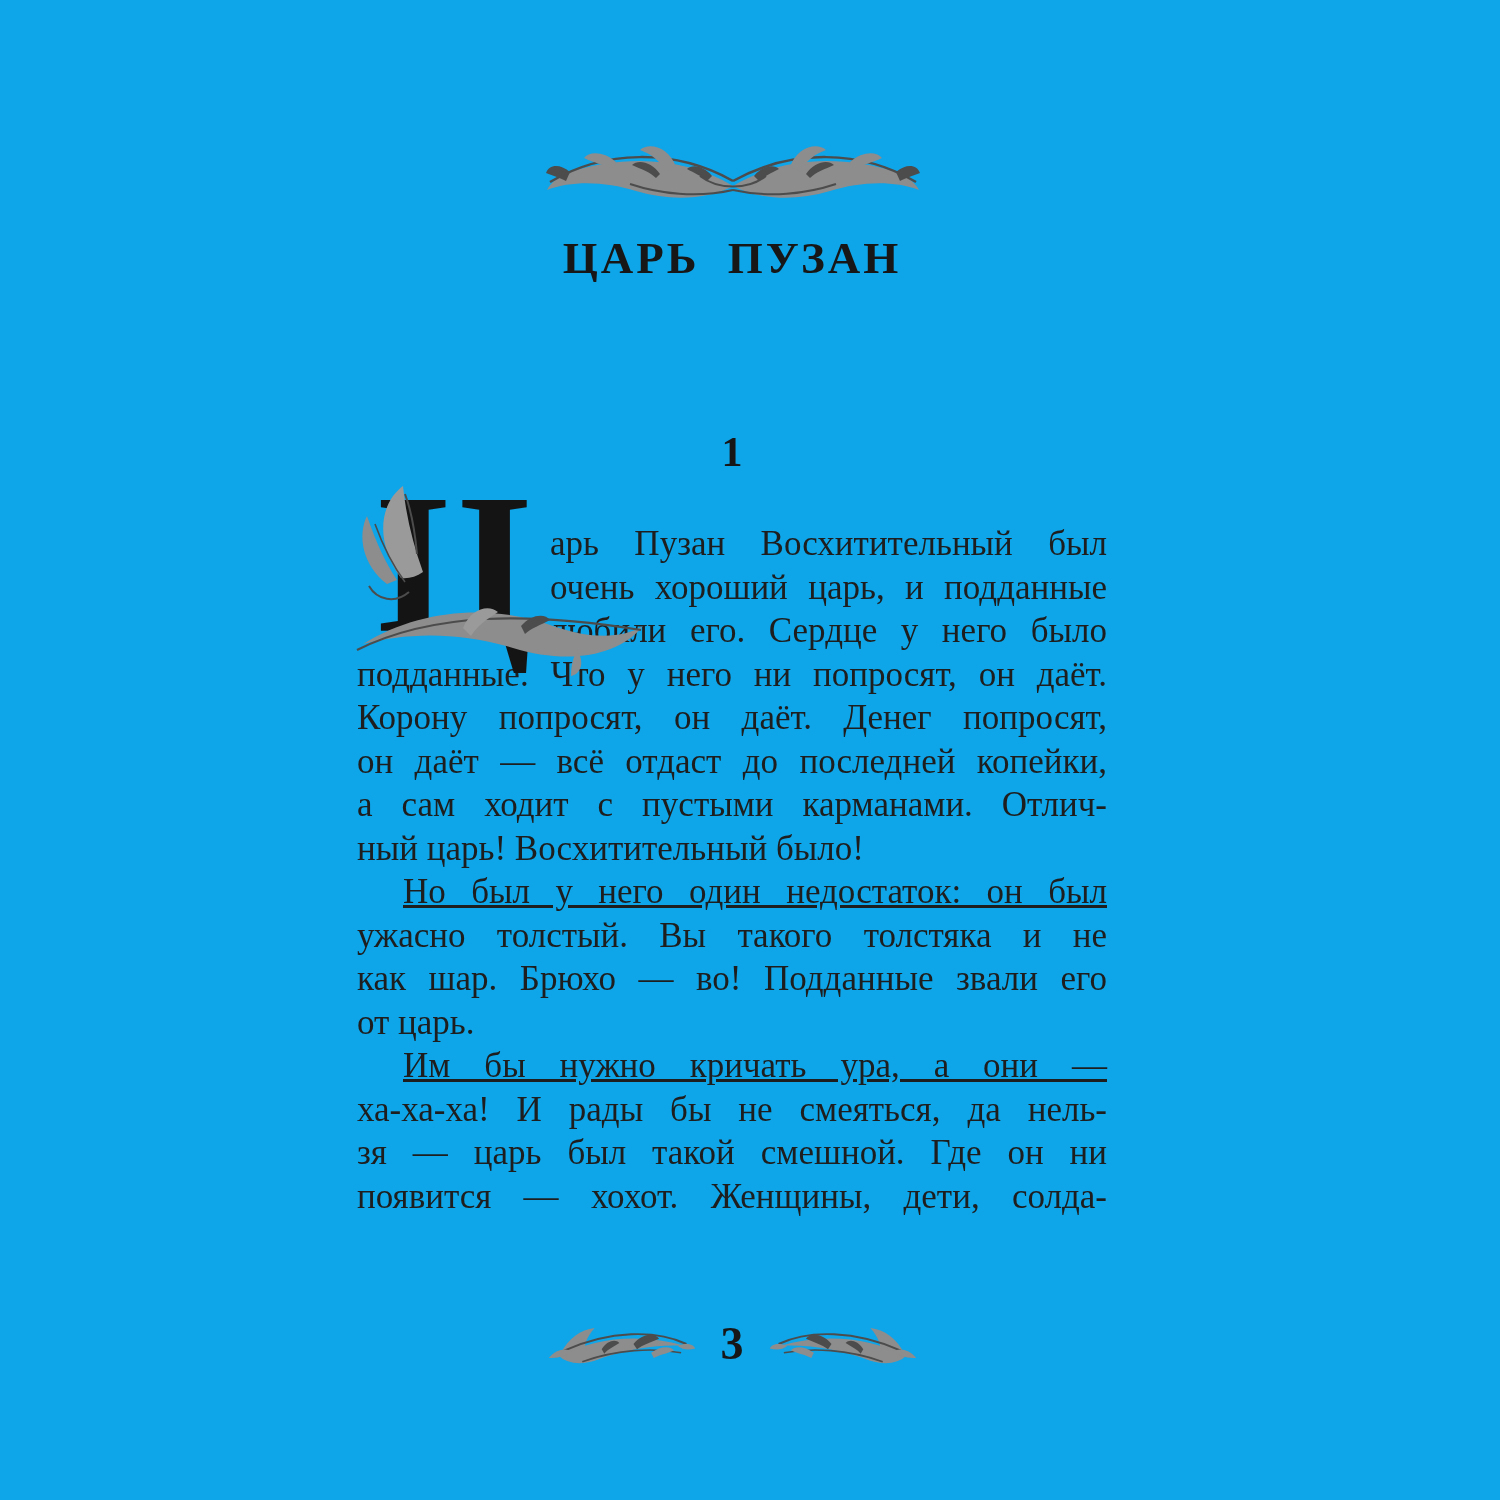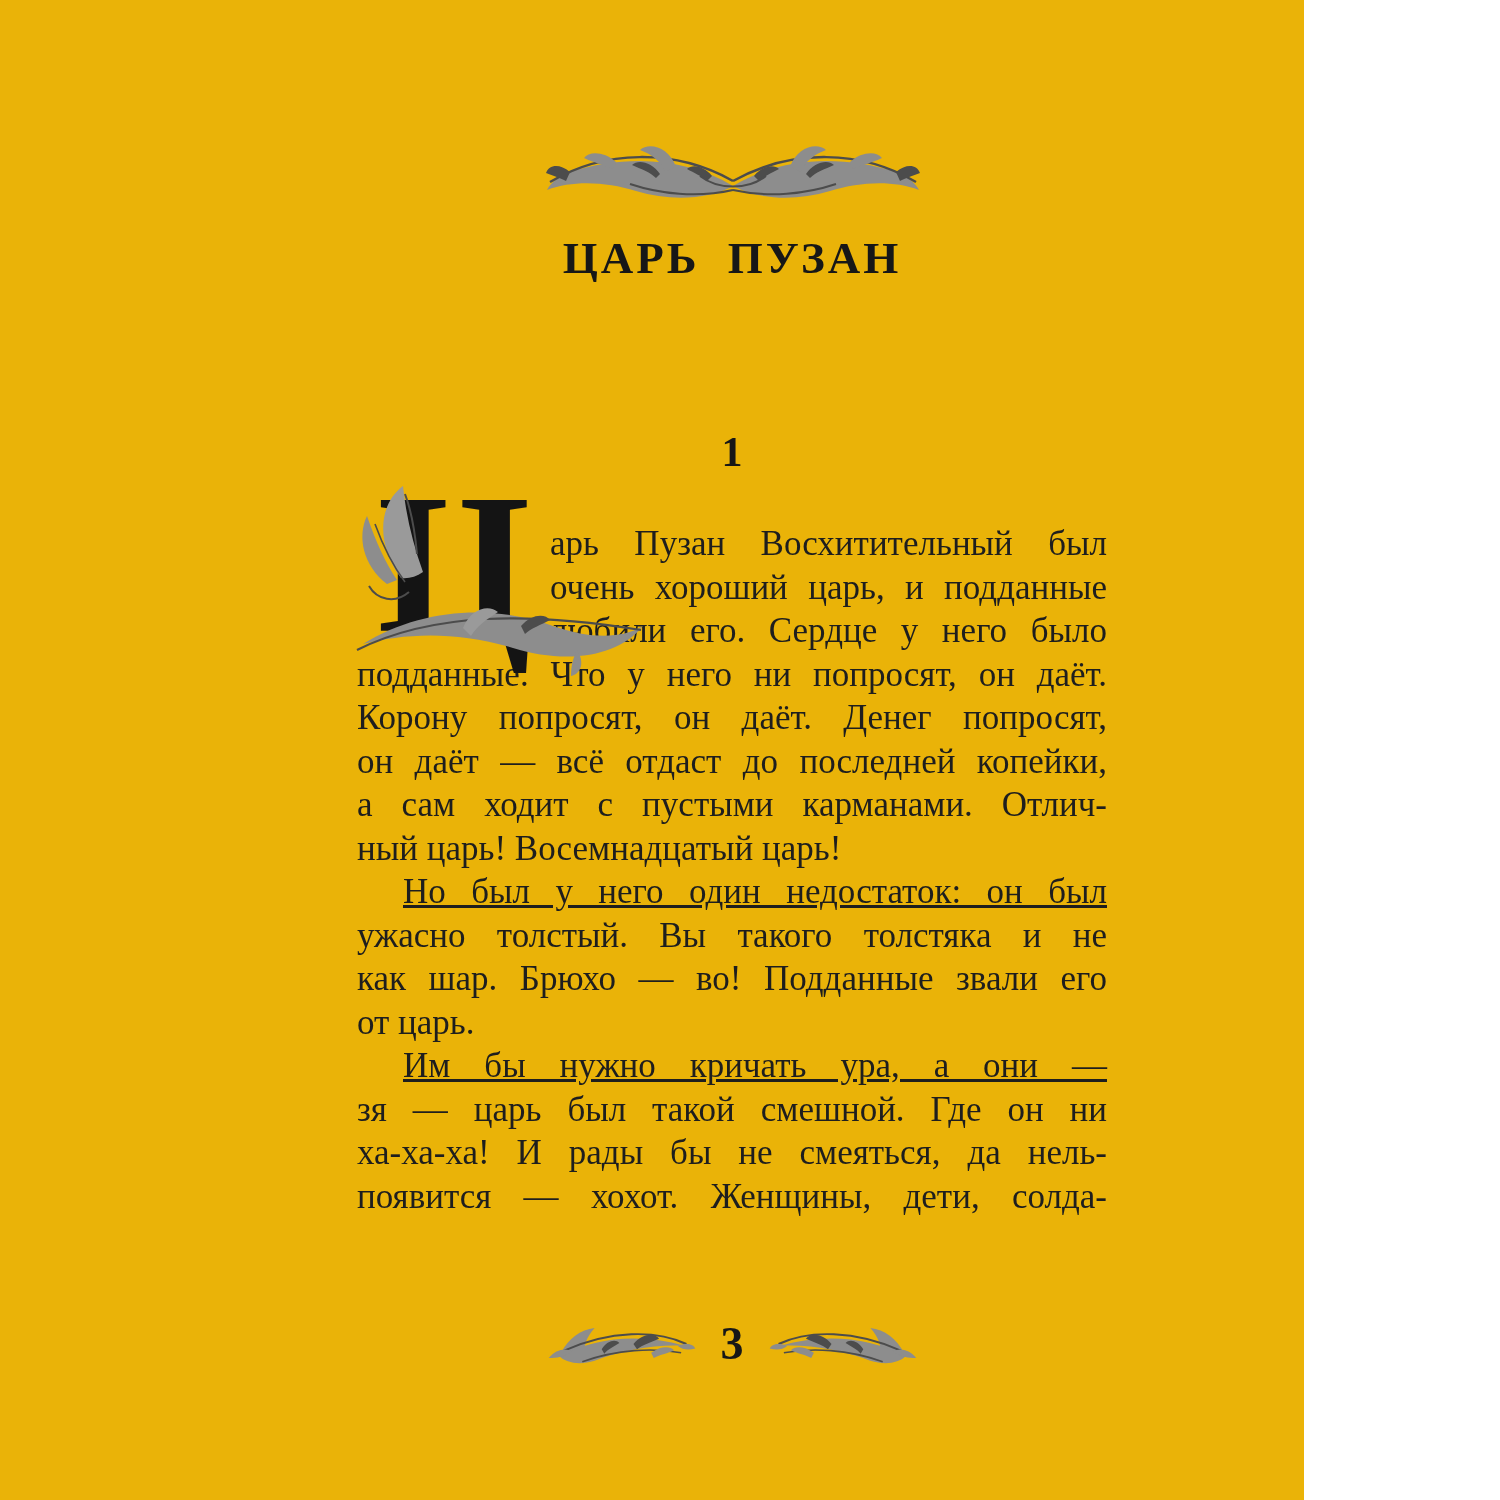--- a/index.html
+++ b/index.html
@@ -1,20 +1,20 @@
 <!DOCTYPE html>
 <html><head>
 <meta charset="utf-8">
 <style>
   html, body { margin: 0; padding: 0; background: #ffffff; }
   .canvas {
     position: relative;
-    width: 1304px;
+    width: 1500px;
     height: 1500px;
-    background: #eab308;
+    background: #0ea5e9;
     overflow: hidden;
     font-family: "Liberation Serif", "DejaVu Serif", serif;
     color: #1e1e1e;
   }
 
   
   .header-ornament {
     position: absolute;
     left: 544px;
     top: 140px;
@@ -164,32 +164,32 @@
     </svg>
 
   <div class="para">
         <div class="line drop-gap">арь Пузан Восхитительный был</div>
         <div class="line drop-gap">очень хороший царь, и подданные</div>
         <div class="line drop-gap">любили его. Сердце у него было</div>
         <div class="line">подданные. Что у него ни попросят, он даёт.</div>
         <div class="line">Корону попросят, он даёт. Денег попросят,</div>
         <div class="line">он даёт — всё отдаст до последней копейки,</div>
         <div class="line">а сам ходит с пустыми карманами. Отлич-</div>
-        <div class="line last">ный царь! Восемнадцатый царь!</div>
+        <div class="line last">ный царь! Восхитительный было!</div>
       </div>
       <div class="para">
         <div class="line indent">Но был у него один недостаток: он был</div>
         <div class="line">ужасно толстый. Вы такого толстяка и не</div>
         <div class="line">как шар. Брюхо — во! Подданные звали его</div>
         <div class="line last">от царь.</div>
       </div>
       <div class="para">
         <div class="line indent">Им бы нужно кричать ура, а они —</div>
+        <div class="line">ха-ха-ха! И рады бы не смеяться, да нель-</div>
         <div class="line">зя — царь был такой смешной. Где он ни</div>
-        <div class="line">ха-ха-ха! И рады бы не смеяться, да нель-</div>
         <div class="line">появится — хохот. Женщины, дети, солда-</div>
       </div>
     </div>
 
   <div class="footer">
     <svg class="footer-ornament" viewBox="0 0 170 52" xmlns="http://www.w3.org/2000/svg" aria-hidden="true">
       <use href="#f-orn" transform="translate(10,2)"></use>
       <path d="M2,42 C10,32 22,30 28,35 C20,40 11,42 2,42 Z" fill="#8d8d8d"></path>
       <path d="M148,28 C158,24 166,26 168,31 C161,33 154,33 148,28 Z" fill="#8d8d8d"></path>
     </svg>

